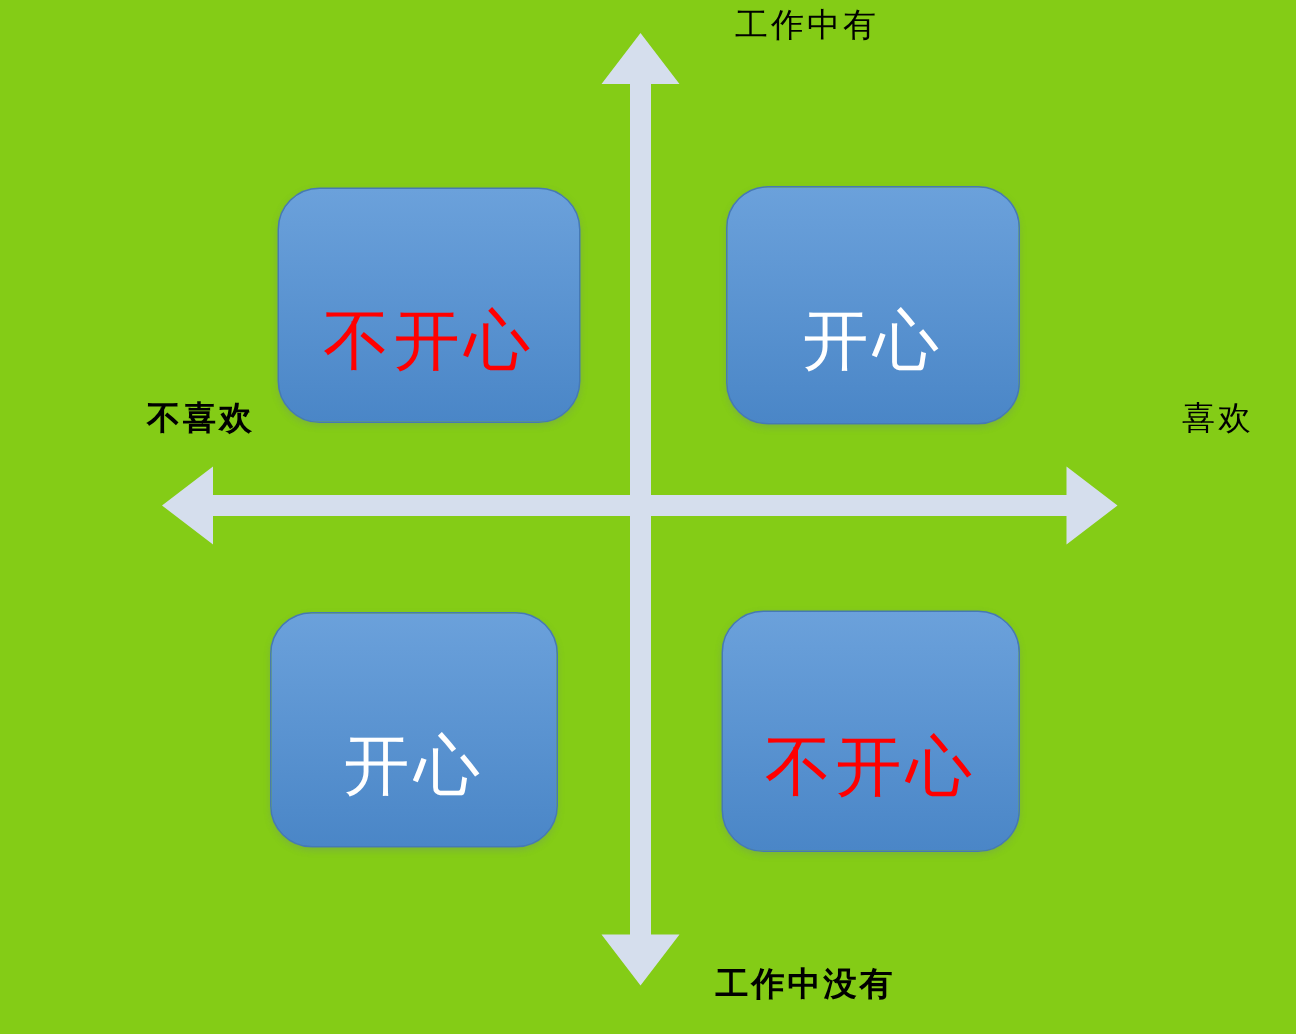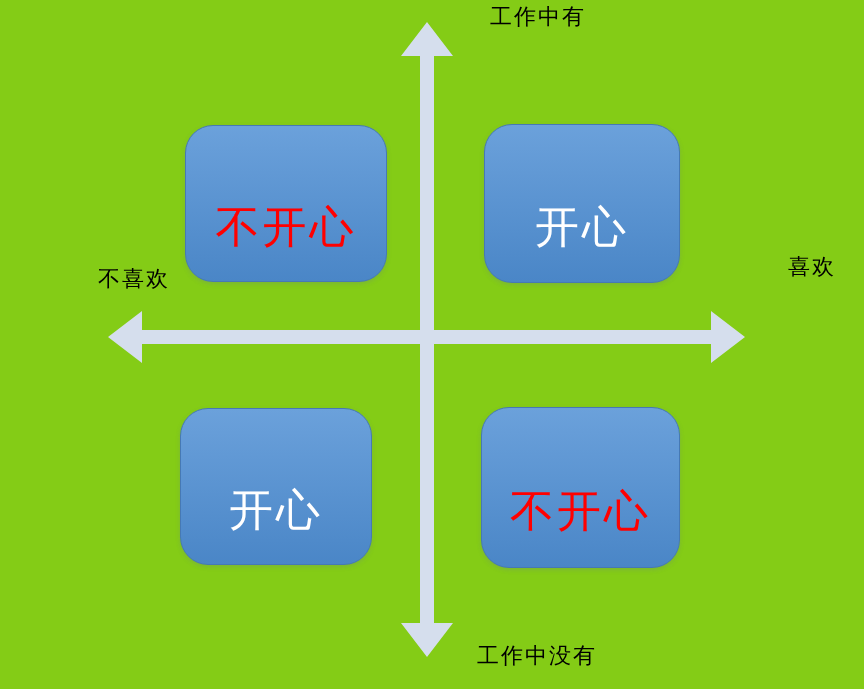--- a/index.html
+++ b/index.html
@@ -14,23 +14,23 @@
   .axes-svg polygon { fill:var(--arrow, #D5DEED); }
 
   .axis-label {
     position:absolute;
     font-size:22px;
     letter-spacing:2px;
     color:var(--label-text, #000000);
     white-space:nowrap;
   }
   .axis-label.top    { left:490px; top:2px;   }
-  .axis-label.bottom { left:477px; top:641px; }
-  .axis-label.left   { left:98px;  top:264px; }
-  .axis-label.right  { left:788px; top:252px; }
+  .axis-label.bottom { left:477px; top:641px;font-weight:bold; }
+  .axis-label.left   { left:98px;  top:264px;font-weight:bold; }
+  .axis-label.right  { left:788px; top:264px; }
 
   .qbox {
     position:absolute;
     border-radius:28px;
     background:linear-gradient(180deg, var(--box-fill-top, #6BA1DB) 0%, var(--box-fill-bottom, #4A86C7) 100%);
     border:1px solid var(--box-border, #4679B4);
     box-shadow:0 2px 4px rgba(100,120,150,0.25);
     display:flex; align-items:center; justify-content:center;
   }
   .qbox.tl { left:185px; top:125px; width:200px; height:155px; }

